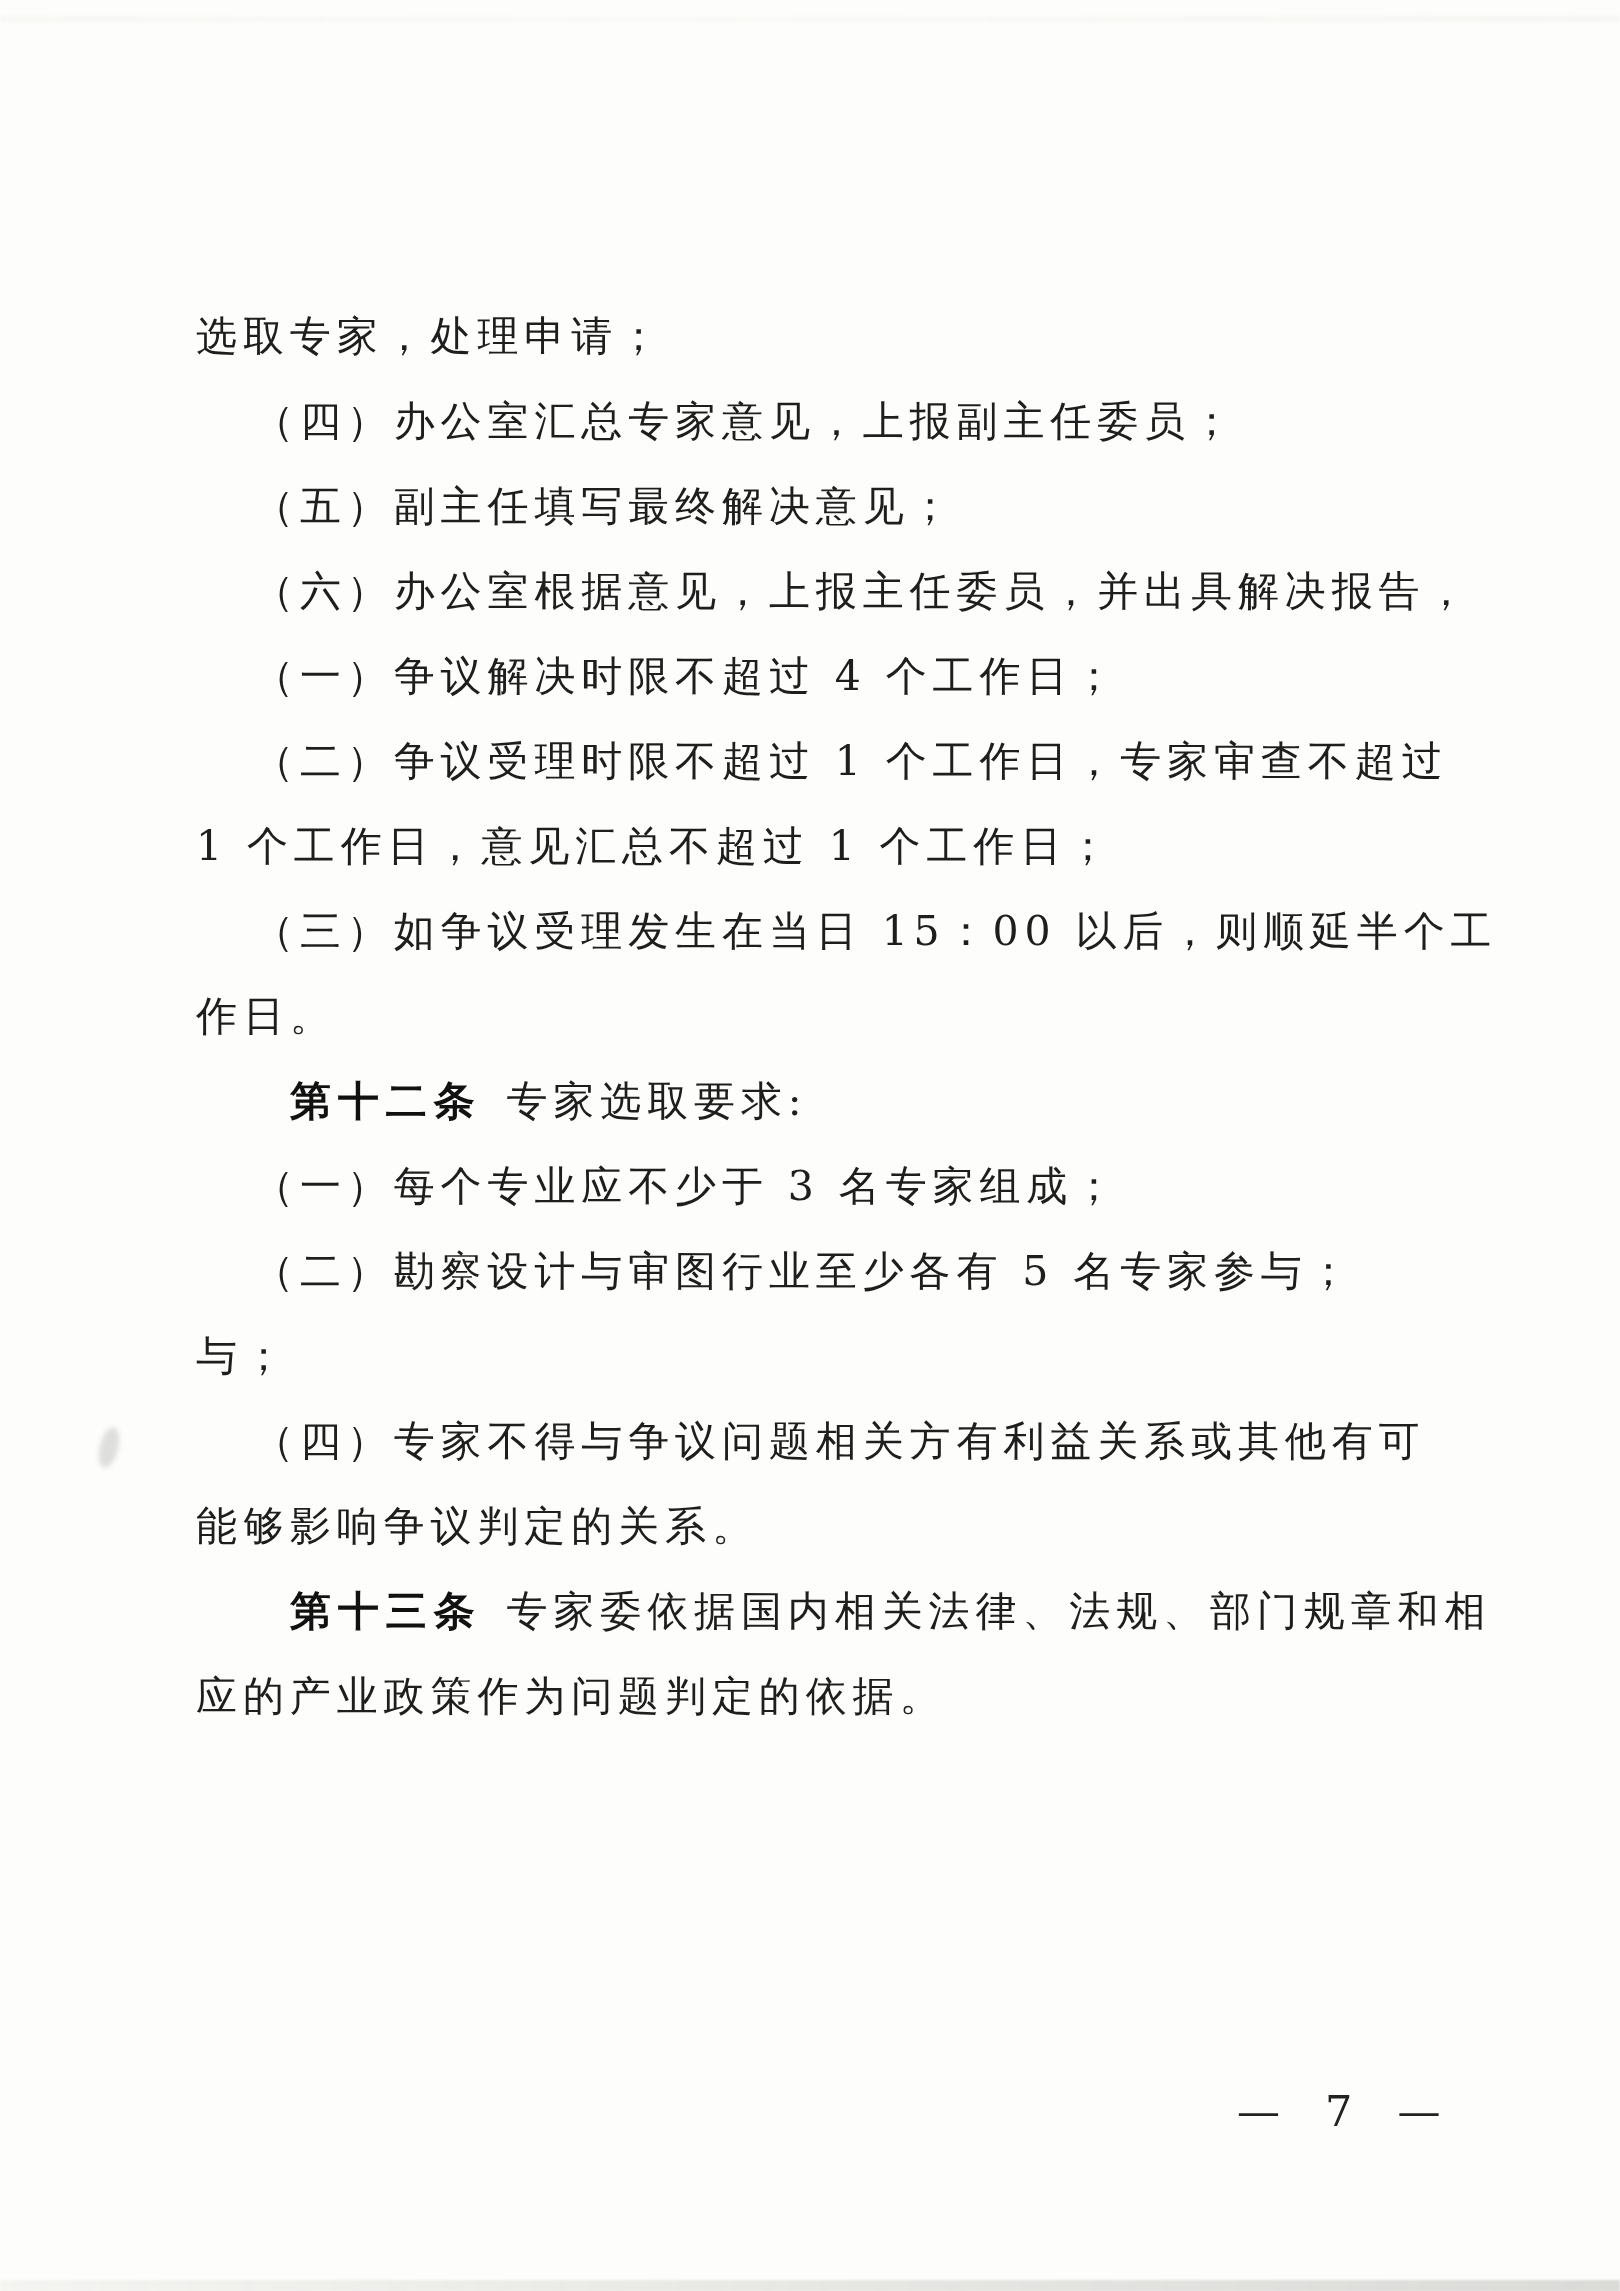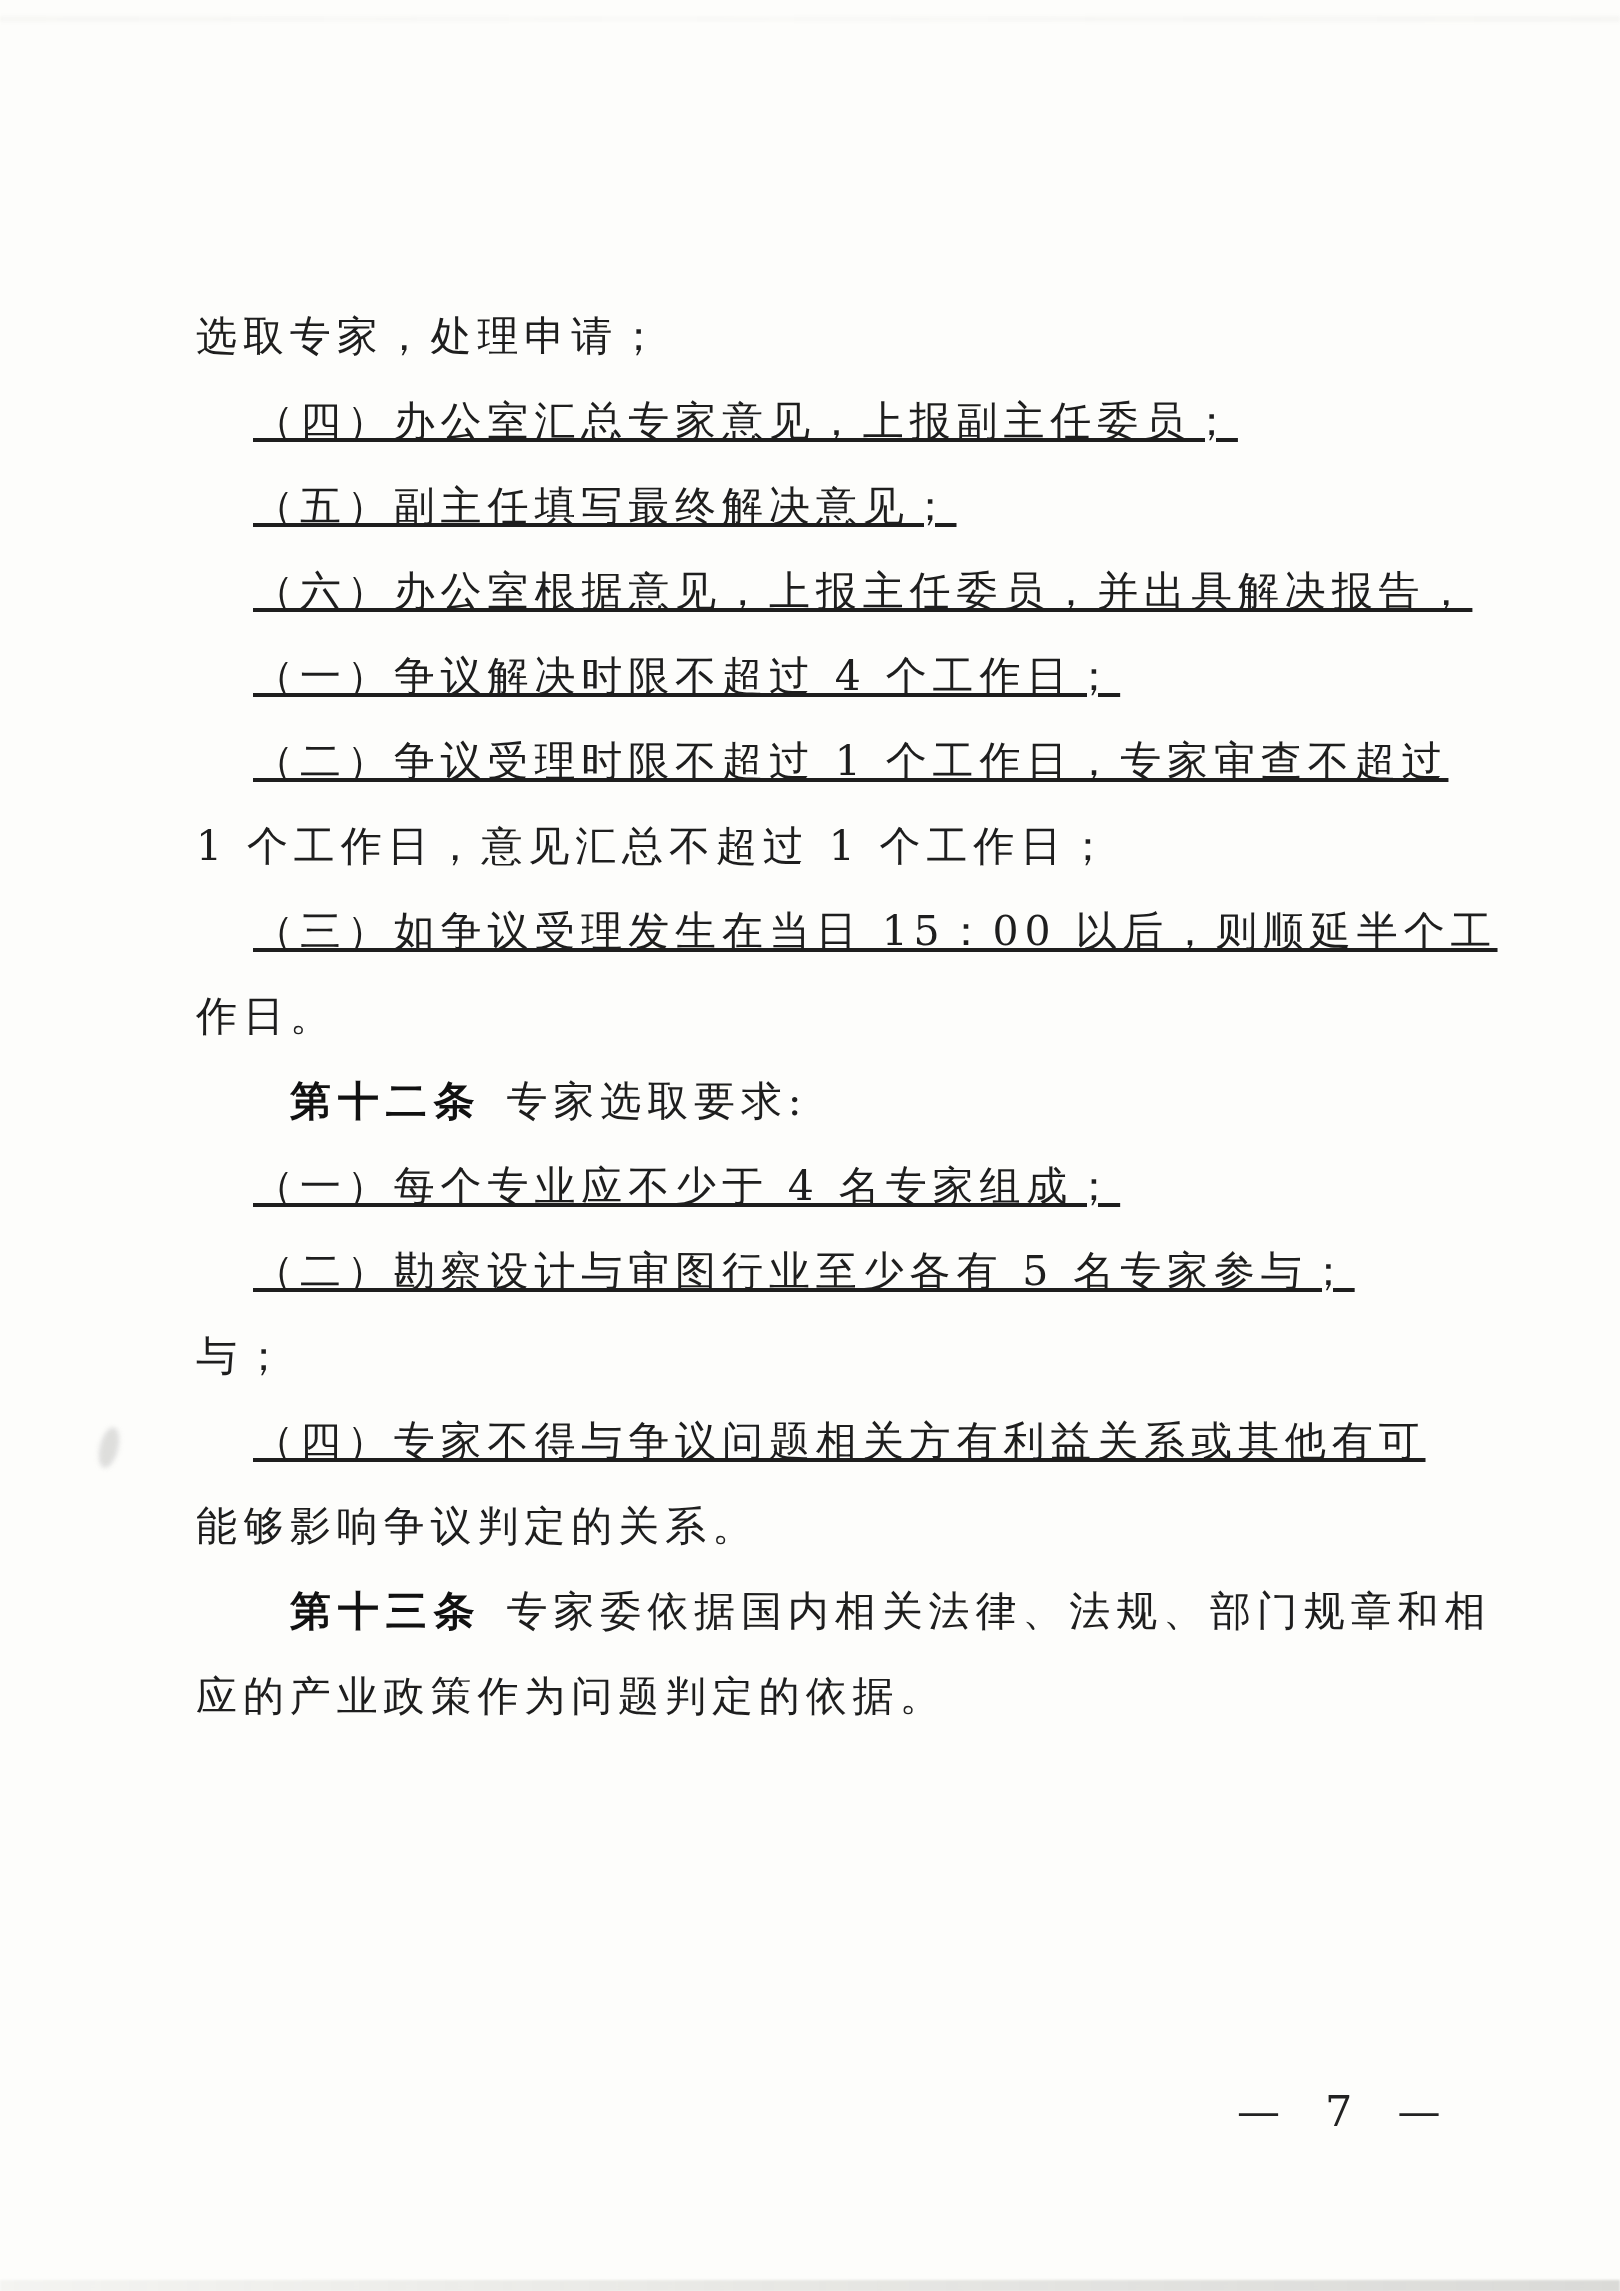--- a/index.html
+++ b/index.html
@@ -20,21 +20,21 @@
     width: 1304px;
   }
   .line {
     height: 85px;
     line-height: 85px;
     font-size: 41px;
     letter-spacing: 5.9px;
     white-space: nowrap;
     font-weight: 400;
   }
-  .ind-p { padding-left: 57px; text-decoration: underline; }
+  .ind-p { padding-left: 57px; }
   .ind-a { padding-left: 94px; }
   .article-no {
     font-weight: 700;
     color: #111;
     letter-spacing: 6.9px;
     margin-right: 5.9px;
   }
   .page-number {
     position: absolute;
     top: 2086px;
@@ -84,21 +84,21 @@
       <div class="line">选取专家，处理申请；</div>
       <div class="line ind-p">（四）办公室汇总专家意见，上报副主任委员；</div>
       <div class="line ind-p">（五）副主任填写最终解决意见；</div>
       <div class="line ind-p">（六）办公室根据意见，上报主任委员，并出具解决报告，</div>
       <div class="line ind-p">（一）争议解决时限不超过 4 个工作日；</div>
       <div class="line ind-p">（二）争议受理时限不超过 1 个工作日，专家审查不超过</div>
       <div class="line">1 个工作日，意见汇总不超过 1 个工作日；</div>
       <div class="line ind-p">（三）如争议受理发生在当日 15：00 以后，则顺延半个工</div>
       <div class="line">作日。</div>
       <div class="line ind-a"><span class="article-no">第十二条</span> 专家选取要求:</div>
-      <div class="line ind-p">（一）每个专业应不少于 4 名专家组成；</div>
+      <div class="line ind-p">（一）每个专业应不少于 3 名专家组成；</div>
       <div class="line ind-p">（二）勘察设计与审图行业至少各有 5 名专家参与；</div>
       <div class="line">与；</div>
       <div class="line ind-p">（四）专家不得与争议问题相关方有利益关系或其他有可</div>
       <div class="line">能够影响争议判定的关系。</div>
       <div class="line ind-a"><span class="article-no">第十三条</span> 专家委依据国内相关法律、法规、部门规章和相</div>
       <div class="line">应的产业政策作为问题判定的依据。</div>
     </div>
   <div class="page-number">— 7 —</div>
   <div class="scan-smudge"></div>
   <div class="scan-noise-bottom"></div>

